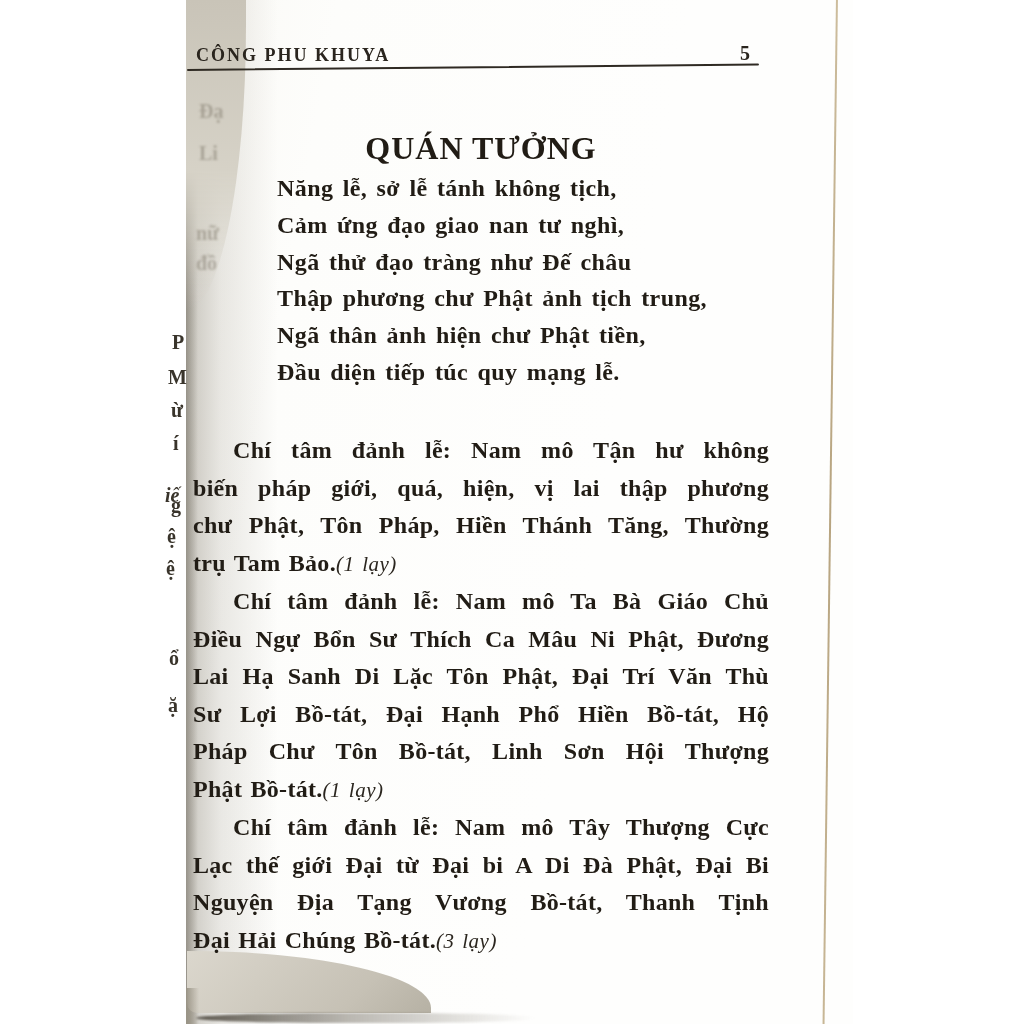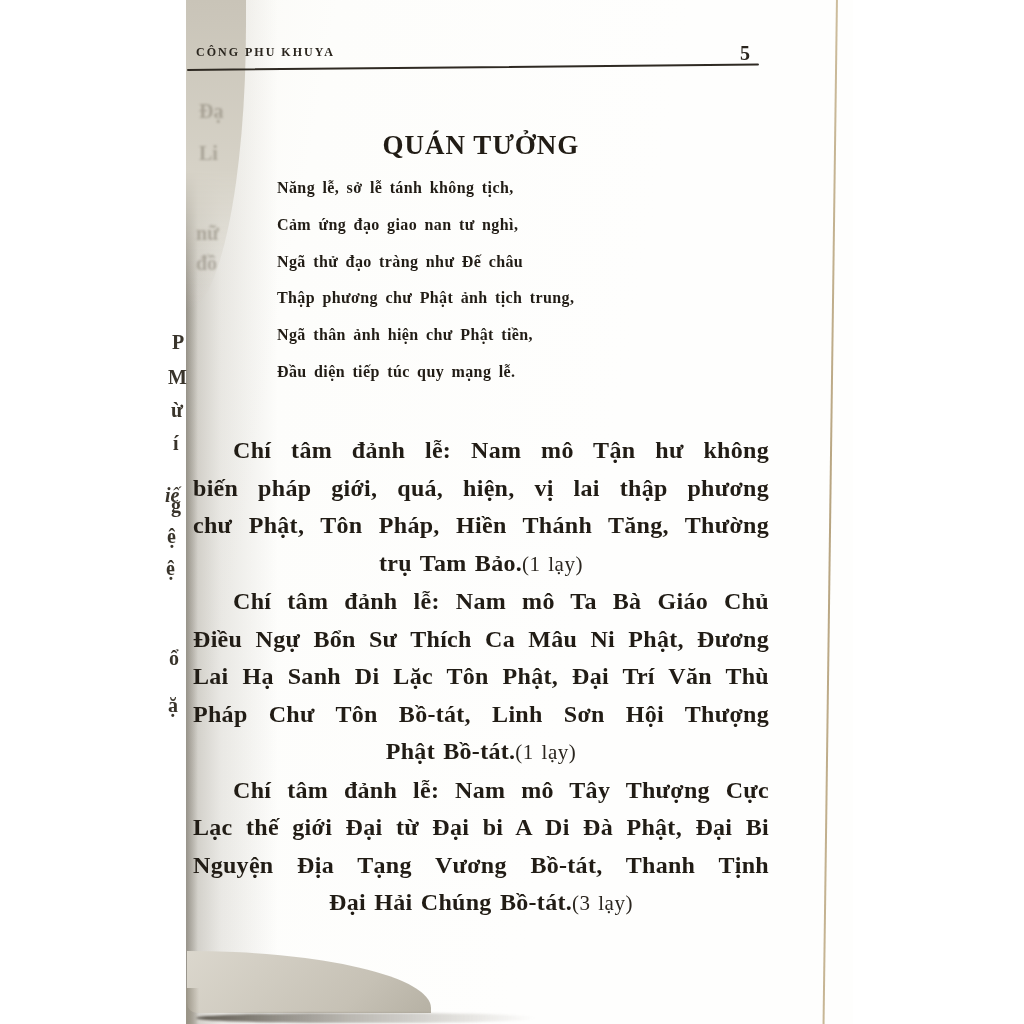--- a/index.html
+++ b/index.html
@@ -46,57 +46,57 @@
     filter:blur(0.7px);
   }
   .page-right-edge {
     position:absolute; left:836px; top:-4px; width:2px; height:1034px;
     background:linear-gradient(to bottom,#cdbd9d,#b7a480 50%,#c8b796);
     transform:rotate(0.75deg); transform-origin:top left;
   }
   
   .running-title {
     position:absolute; left:196px; top:45px;
-    font-size:12px; font-weight:bold; letter-spacing:2px; color:#2a251e;
+    font-size:18px; font-weight:bold; letter-spacing:2px; color:#2a251e;
     white-space:nowrap;
   }
   .page-number {
     position:absolute; left:740px; top:42px;
     font-size:20px; font-weight:bold; color:#2a251e;
   }
   .head-rule {
     position:absolute; left:187px; top:69px; width:572px; height:2px;
     background:#2f2a23; transform:rotate(-0.55deg); transform-origin:left center;
     border-radius:1px;
   }
   
   .content { position:absolute; left:193px; top:0; width:576px; }
   .section-title {
     position:absolute; left:0; top:130px; width:100%;
-    text-align:center; font-size:27px; font-weight:bold; letter-spacing:1px;
+    text-align:center; font-size:32px; font-weight:bold; letter-spacing:1px;
     white-space:nowrap;
   }
   .verse { position:absolute; left:84px; top:170px; right:0; }
   .verse-line {
-    font-size:16px; font-weight:bold; line-height:36.8px;
+    font-size:24px; font-weight:bold; line-height:36.8px;
     letter-spacing:0.4px; word-spacing:3px; white-space:nowrap;font-family:Liberation Serif, serif;
   }
   .body { position:absolute; left:0; top:432px; width:576px; }
   .body-line {
     font-size:24px; font-weight:bold; line-height:37.5px;
     letter-spacing:0.3px; word-spacing:2px;
     text-align:justify; text-align-last:justify;
   }
   .body-line.first { padding-left:40px; }
   .body-line.last {
-    display:flex; justify-content:center; align-items:baseline;
+    display:flex; justify-content:flex-start; align-items:baseline;
     text-align:left; text-align-last:auto;
   }
   .prostration-note {
-    font-size:21px; font-weight:normal; 
+    font-size:21px; font-weight:normal; font-style:italic;
     letter-spacing:0.5px; color:#2b261f;
   }
   
   .gutter-fragment {
     position:absolute; font-size:20px; font-weight:bold; color:#39342b;
     filter:blur(0.4px);
   }
   .gf-0 { left:172px; top:331px; }
   .gf-1 { left:168px; top:366px; }
   .gf-2 { left:171px; top:399px; }
@@ -170,20 +170,21 @@
       <div class="body-line">biến pháp giới, quá, hiện, vị lai thập phương</div>
       <div class="body-line">chư Phật, Tôn Pháp, Hiền Thánh Tăng, Thường</div>
       <div class="body-line last">
         <span>trụ Tam Bảo.</span>
         <span class="prostration-note">(1 lạy)</span>
       </div>
 
       <div class="body-line first">Chí tâm đảnh lễ: Nam mô Ta Bà Giáo Chủ</div>
       <div class="body-line">Điều Ngự Bổn Sư Thích Ca Mâu Ni Phật, Đương</div>
       <div class="body-line">Lai Hạ Sanh Di Lặc Tôn Phật, Đại Trí Văn Thù</div>
+      <div class="body-line">Sư Lợi Bồ-tát, Đại Hạnh Phổ Hiền Bồ-tát, Hộ</div>
       <div class="body-line">Pháp Chư Tôn Bồ-tát, Linh Sơn Hội Thượng</div>
       <div class="body-line last">
         <span>Phật Bồ-tát.</span>
         <span class="prostration-note">(1 lạy)</span>
       </div>
 
       <div class="body-line first">Chí tâm đảnh lễ: Nam mô Tây Thượng Cực</div>
       <div class="body-line">Lạc thế giới Đại từ Đại bi A Di Đà Phật, Đại Bi</div>
       <div class="body-line">Nguyện Địa Tạng Vương Bồ-tát, Thanh Tịnh</div>
       <div class="body-line last">

